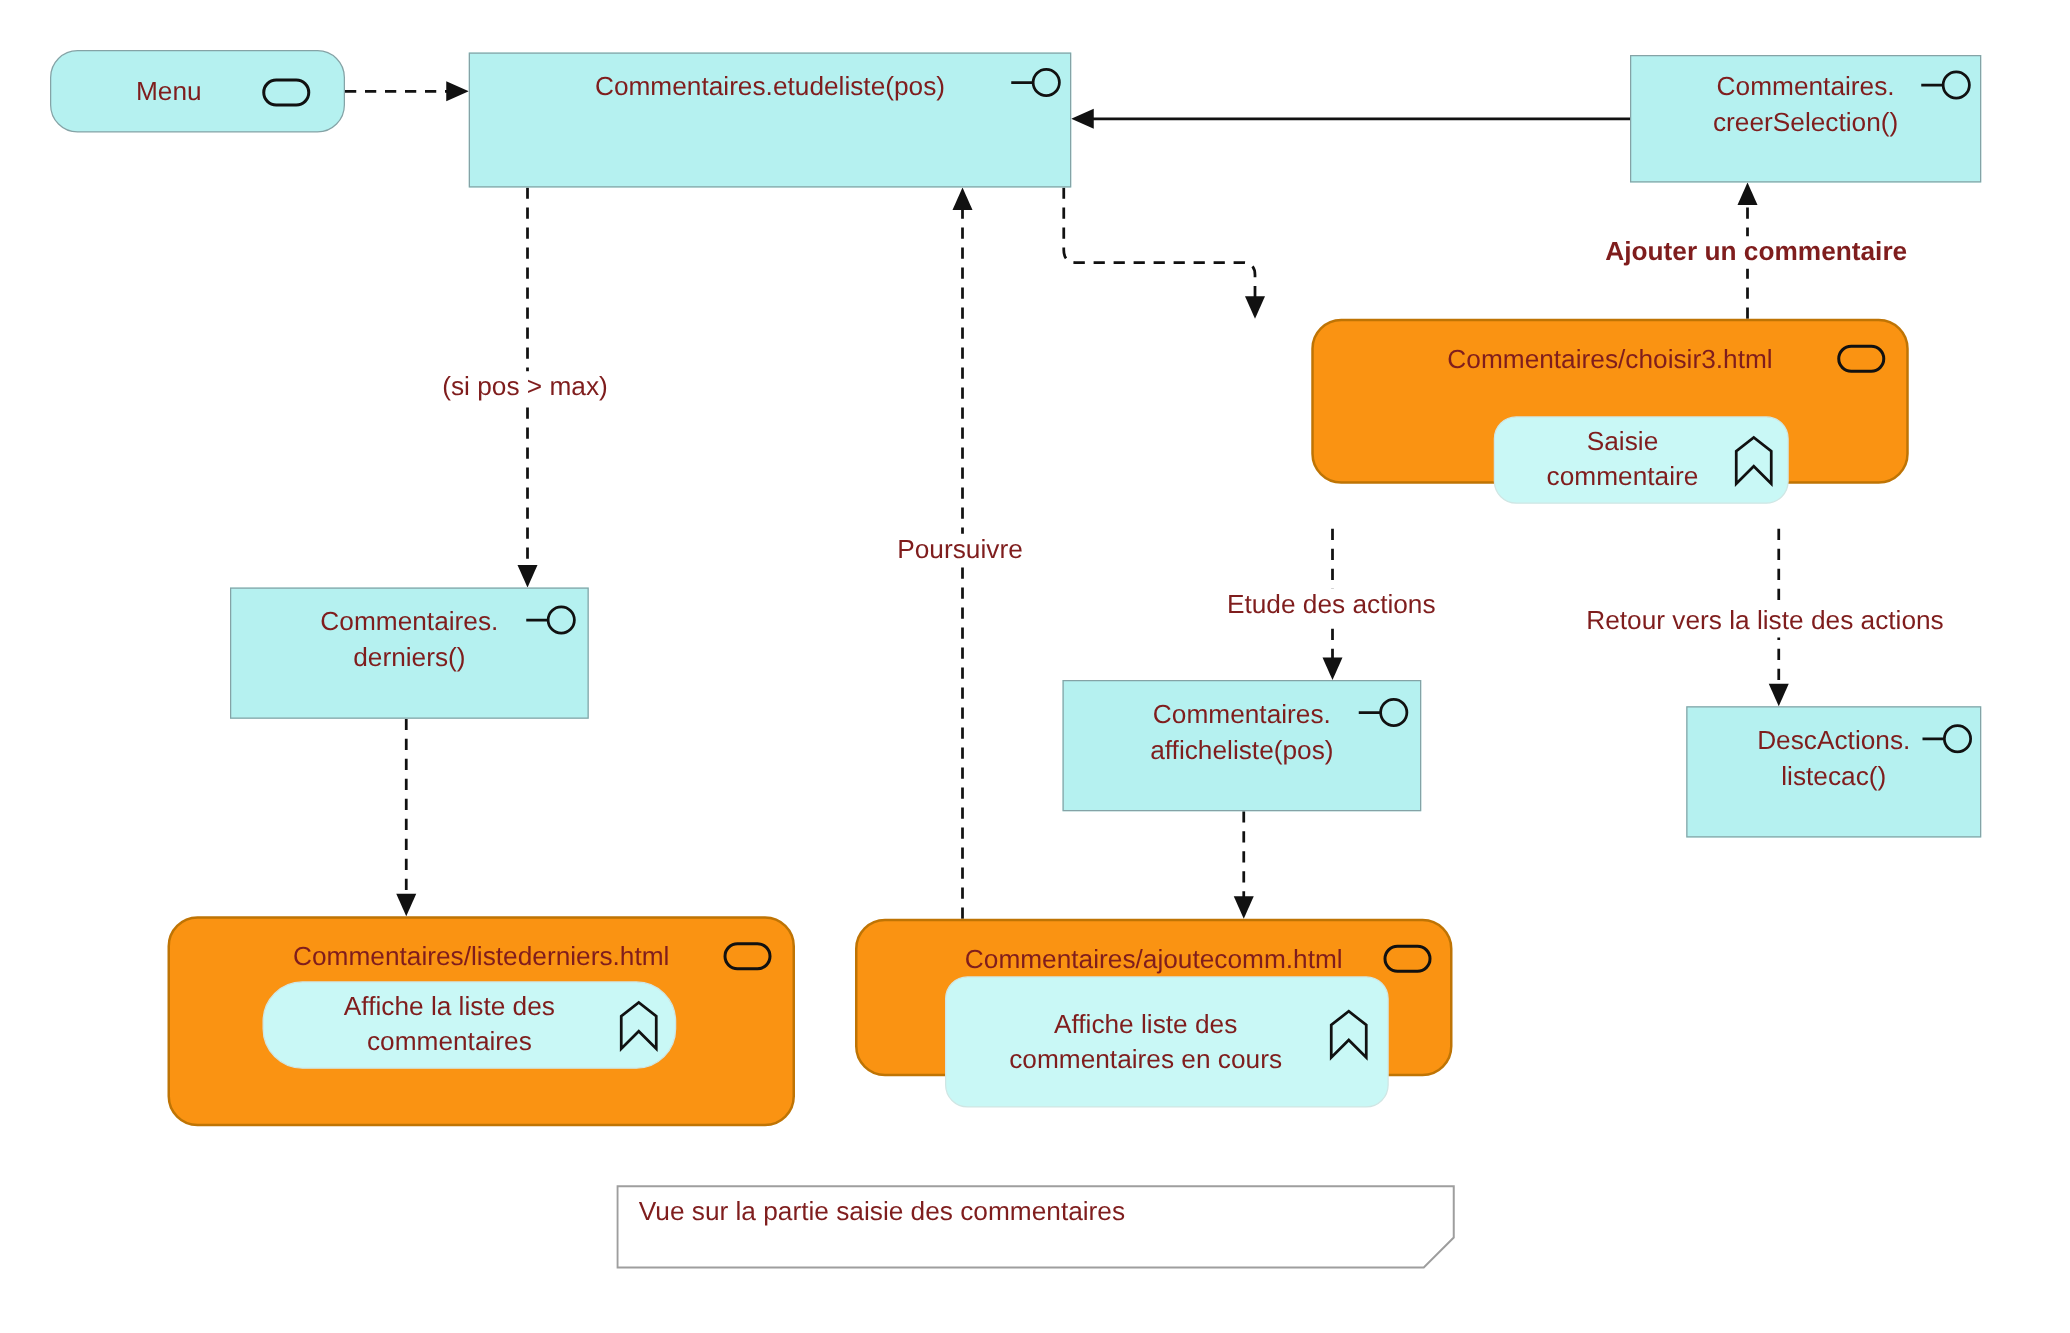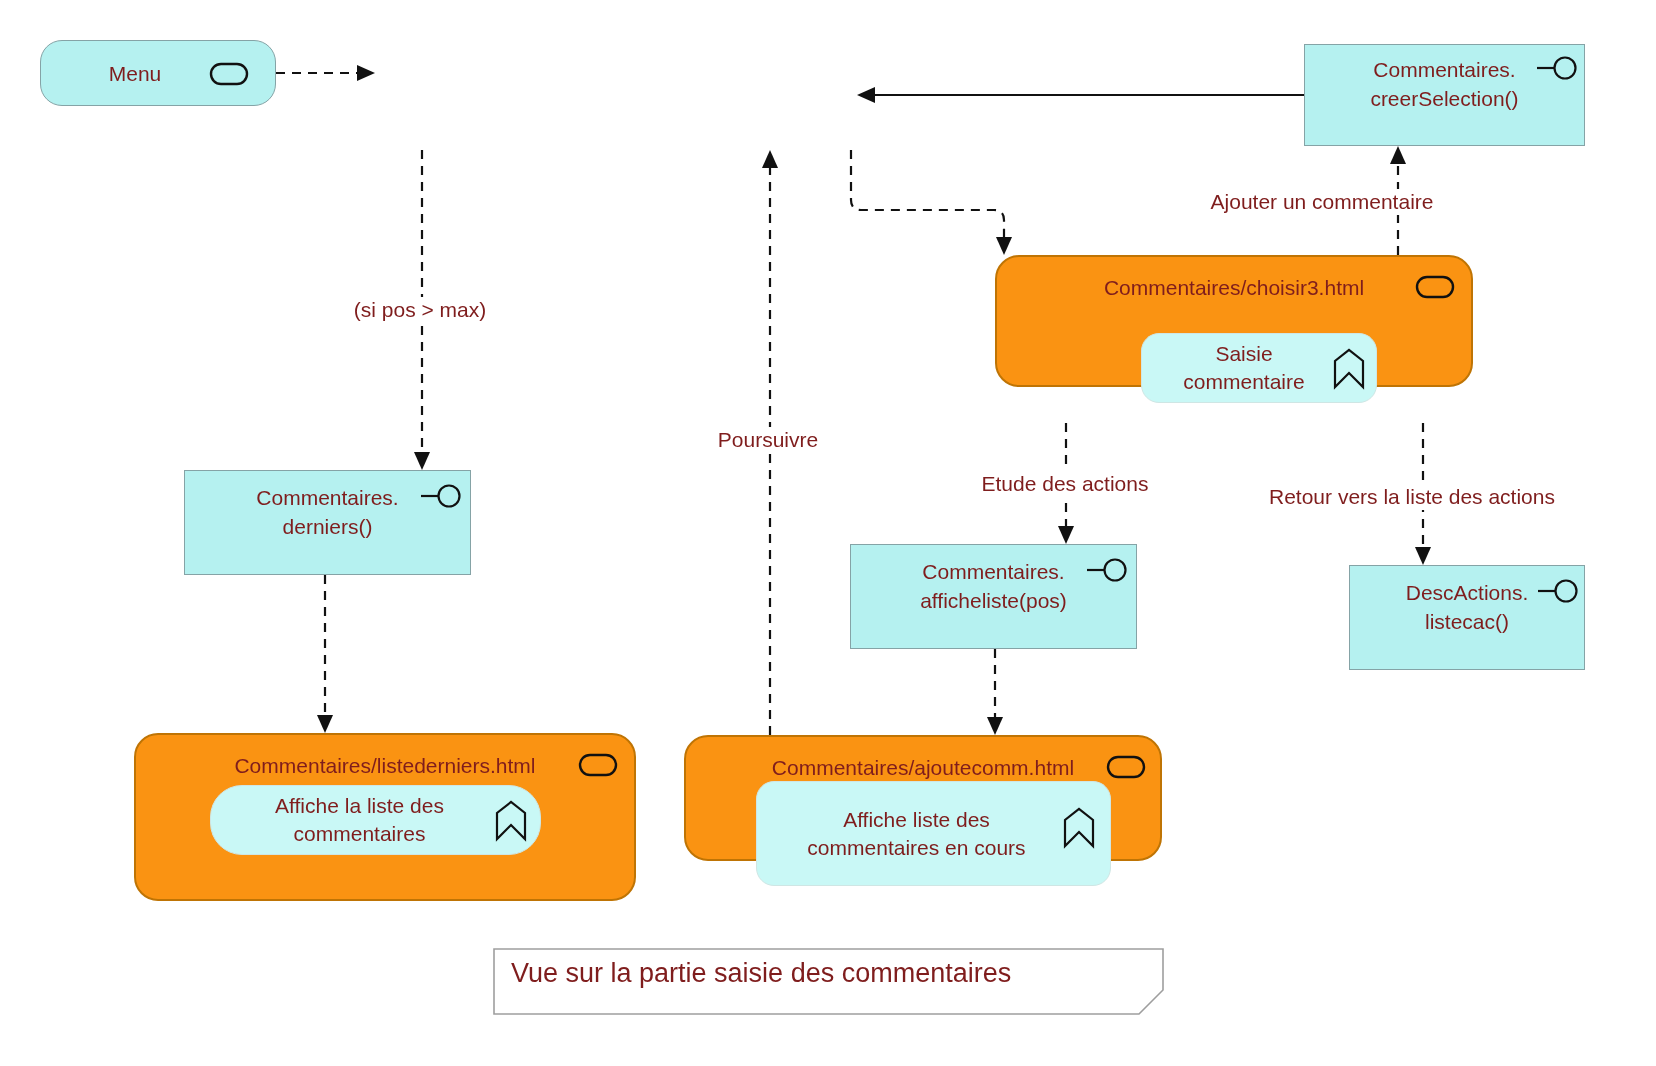--- a/index.html
+++ b/index.html
@@ -29,21 +29,21 @@
     border:1.6px solid var(--screen-border,#cfe6e4);
     border-radius:18px;box-sizing:border-box;
     display:flex;align-items:center;justify-content:center;
     font-size:21px;text-align:center;line-height:28px;
   }
   .elabel{
     position:absolute;transform:translate(-50%,-50%);
     background:#fff;padding:1px 6px;font-size:21px;white-space:nowrap;
   }
   .icon{position:absolute;display:block;}
-  .note-text{position:absolute;font-size:27px;}
+  .note-text{position:absolute;font-size:21px;}
   svg line,svg path{stroke:#111;}
   svg polygon.arrow{fill:#111;stroke:none;}
 </style>
 </head>
 <body>
 
 <div id="canvas">
 
   <svg id="wires" width="1656" height="1066" viewBox="0 0 1656 1066">
     <g fill="none" stroke-width="2.2">
@@ -80,20 +80,27 @@
     </g>
   </svg>
 
   <div class="node rounded" style="left:40px;top:40px;width:236px;height:66px;display:flex;align-items:center;justify-content:center;">
     <span class="txt" style="margin-right:46px;">Menu</span>
     <svg class="icon" style="right:26px;top:21px;" width="40" height="24">
         <rect x="2" y="2" width="36" height="20" rx="10" fill="none" stroke="#111" stroke-width="2.4"></rect>
       </svg>
   </div>
 
+  <div class="node" style="left:375px;top:42px;width:482px;height:108px;padding-top:12px;">
+    <span class="txt">Commentaires.etudeliste(pos)</span>
+    <svg class="icon" style="right:6px;top:11px;" width="42" height="24">
+        <line x1="1" y1="12" x2="18" y2="12" stroke-width="2.2"></line>
+        <circle cx="29" cy="12" r="10.5" fill="none" stroke="#111" stroke-width="2.2"></circle>
+      </svg>
+  </div>
 
   <div class="node" style="left:1304px;top:44px;width:281px;height:102px;padding-top:10px;">
     <span class="txt">Commentaires.</span>
     <span class="txt">creerSelection()</span>
     <svg class="icon" style="right:6px;top:11px;" width="42" height="24">
         <line x1="1" y1="12" x2="18" y2="12" stroke-width="2.2"></line>
         <circle cx="29" cy="12" r="10.5" fill="none" stroke="#111" stroke-width="2.2"></circle>
       </svg>
   </div>
 
@@ -117,21 +124,21 @@
 
   <div class="node" style="left:1349px;top:565px;width:236px;height:105px;padding-top:12px;">
     <span class="txt">DescActions.</span>
     <span class="txt">listecac()</span>
     <svg class="icon" style="right:5px;top:13px;" width="42" height="24">
         <line x1="1" y1="12" x2="18" y2="12" stroke-width="2.2"></line>
         <circle cx="29" cy="12" r="10.5" fill="none" stroke="#111" stroke-width="2.2"></circle>
       </svg>
   </div>
 
-  <div class="page" style="left:995px;top:255px;width:478px;height:132px;">
+  <div class="page" style="left:1049px;top:255px;width:478px;height:132px;">
     <div class="page-title">
       <span>Commentaires/choisir3.html</span>
       <svg class="icon" style="right:16px;top:18px;" width="40" height="24">
           <rect x="2" y="2" width="36" height="20" rx="10" fill="none" stroke="#111" stroke-width="2.4"></rect>
         </svg>
     </div>
     <div class="screen" style="left:144px;top:76px;width:236px;height:70px;padding-right:30px;">
       <span style="display:inline-block;max-width:150px;">Saisie commentaire</span>
       <svg class="icon" style="right:10px;top:13px;" width="34" height="44">
           <path d="M3,40 V14 L17,3 L31,14 V40 L17,26 Z" fill="none" stroke="#111" stroke-width="2.2"></path>
@@ -166,20 +173,20 @@
       <svg class="icon" style="right:14px;top:24px;" width="34" height="44">
           <path d="M3,40 V14 L17,3 L31,14 V40 L17,26 Z" fill="none" stroke="#111" stroke-width="2.2"></path>
         </svg>
     </div>
   </div>
 
   <div class="elabel" style="left:420px;top:310px;">(si pos &gt; max)</div>
   <div class="elabel" style="left:768px;top:440px;">Poursuivre</div>
   <div class="elabel" style="left:1065px;top:484px;">Etude des actions</div>
   <div class="elabel" style="left:1412px;top:497px;">Retour vers la liste des actions</div>
-  <div class="elabel" style="left:1322px;top:202px;">Ajouter un commentaire</div>
+  <div class="elabel" style="left:1405px;top:202px;font-weight:bold;">Ajouter un commentaire</div>
 
   <svg style="position:absolute;left:493px;top:948px;" width="672" height="68">
     <polygon points="1,1 670,1 670,42 646,66 1,66" fill="#ffffff" stroke="#9e9e9e" stroke-width="1.6"></polygon>
   </svg>
   <div class="note-text" style="left:511px;top:958px;">Vue sur la partie saisie des commentaires</div>
 
 </div>
 
 </body></html>

